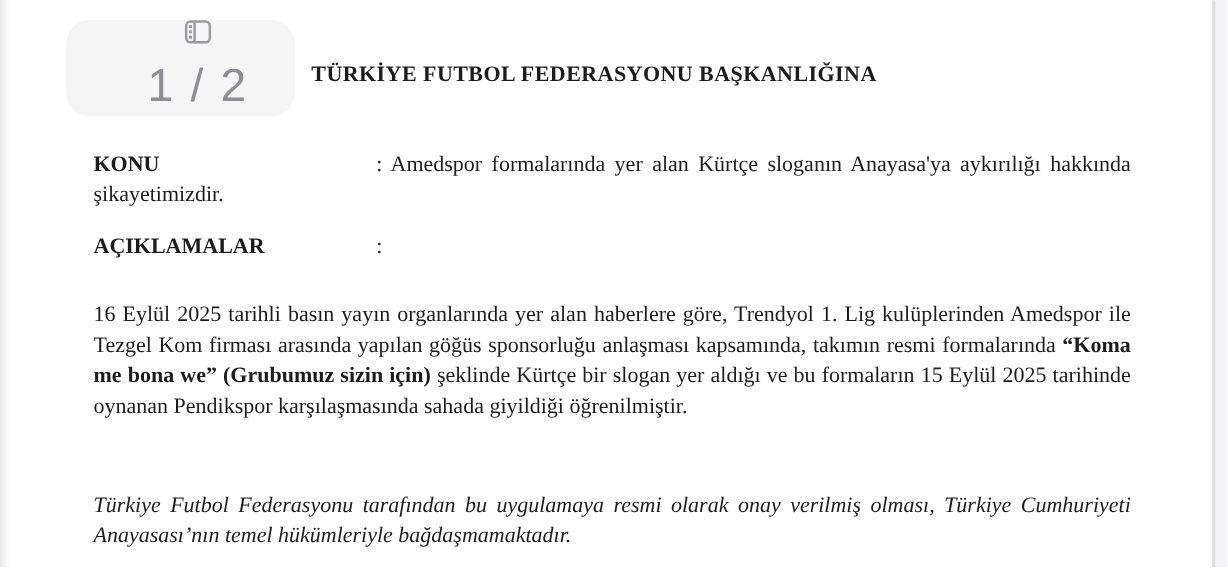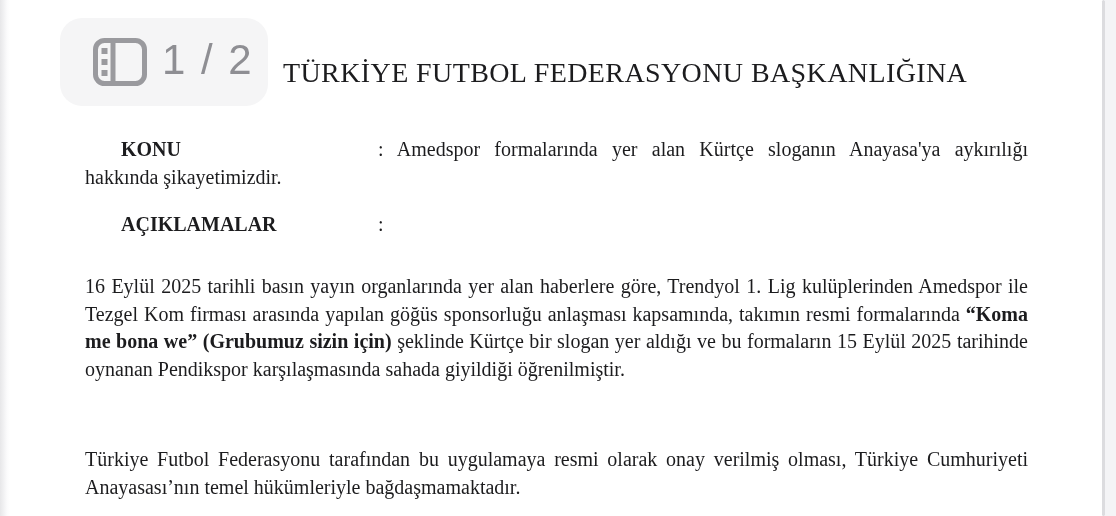--- a/index.html
+++ b/index.html
@@ -28,43 +28,44 @@
 
   
   .badge {
     position: absolute; left: 60px; top: 18px;
     width: 208px; height: 88px;
     background: #f5f5f6;
     border-radius: 22px;
     display: flex; align-items: center;
     padding-left: 32px; gap: 14px;
     font-family: "Liberation Sans", sans-serif;
+    flex-direction: column;
   }
   .badge .icon { width: 56px; height: 50px; display: block; }
   .badge .pg {
     font-size: 42px; color: #8e8e93; letter-spacing: 2px;
     font-weight: 400; padding-bottom: 4px;
   }
 
   
   .doc-title {
     position: absolute; left: 283px; top: 57px;
-    font-size: 28px; font-weight: normal; letter-spacing: 0.4px;
+    font-size: 20px; font-weight: bold; letter-spacing: 0.4px;
     white-space: nowrap;
   }
   .block {
     position: absolute; left: 85px; width: 943px;
     font-size: 20px; line-height: 27.5px;
     text-align: justify;
   }
-  .tabstop { display: inline-block; width: 257px; font-weight: bold; margin-left: 36px; }
+  .tabstop { display: inline-block; width: 257px; font-weight: bold; }
   .b-konu { top: 136px; }
   .b-acik { top: 211px; }
   .b-p1   { top: 273px; }
-  .b-p2   { top: 446px; }
+  .b-p2   { top: 446px; font-style: italic; }
   .bold   { font-weight: bold; }
 </style>
 </head>
 <body>
 
 <div class="left-edge-shade"></div>
 <div class="right-edge-line"></div>
 <div class="right-gutter"></div>
 
 <div class="badge">

